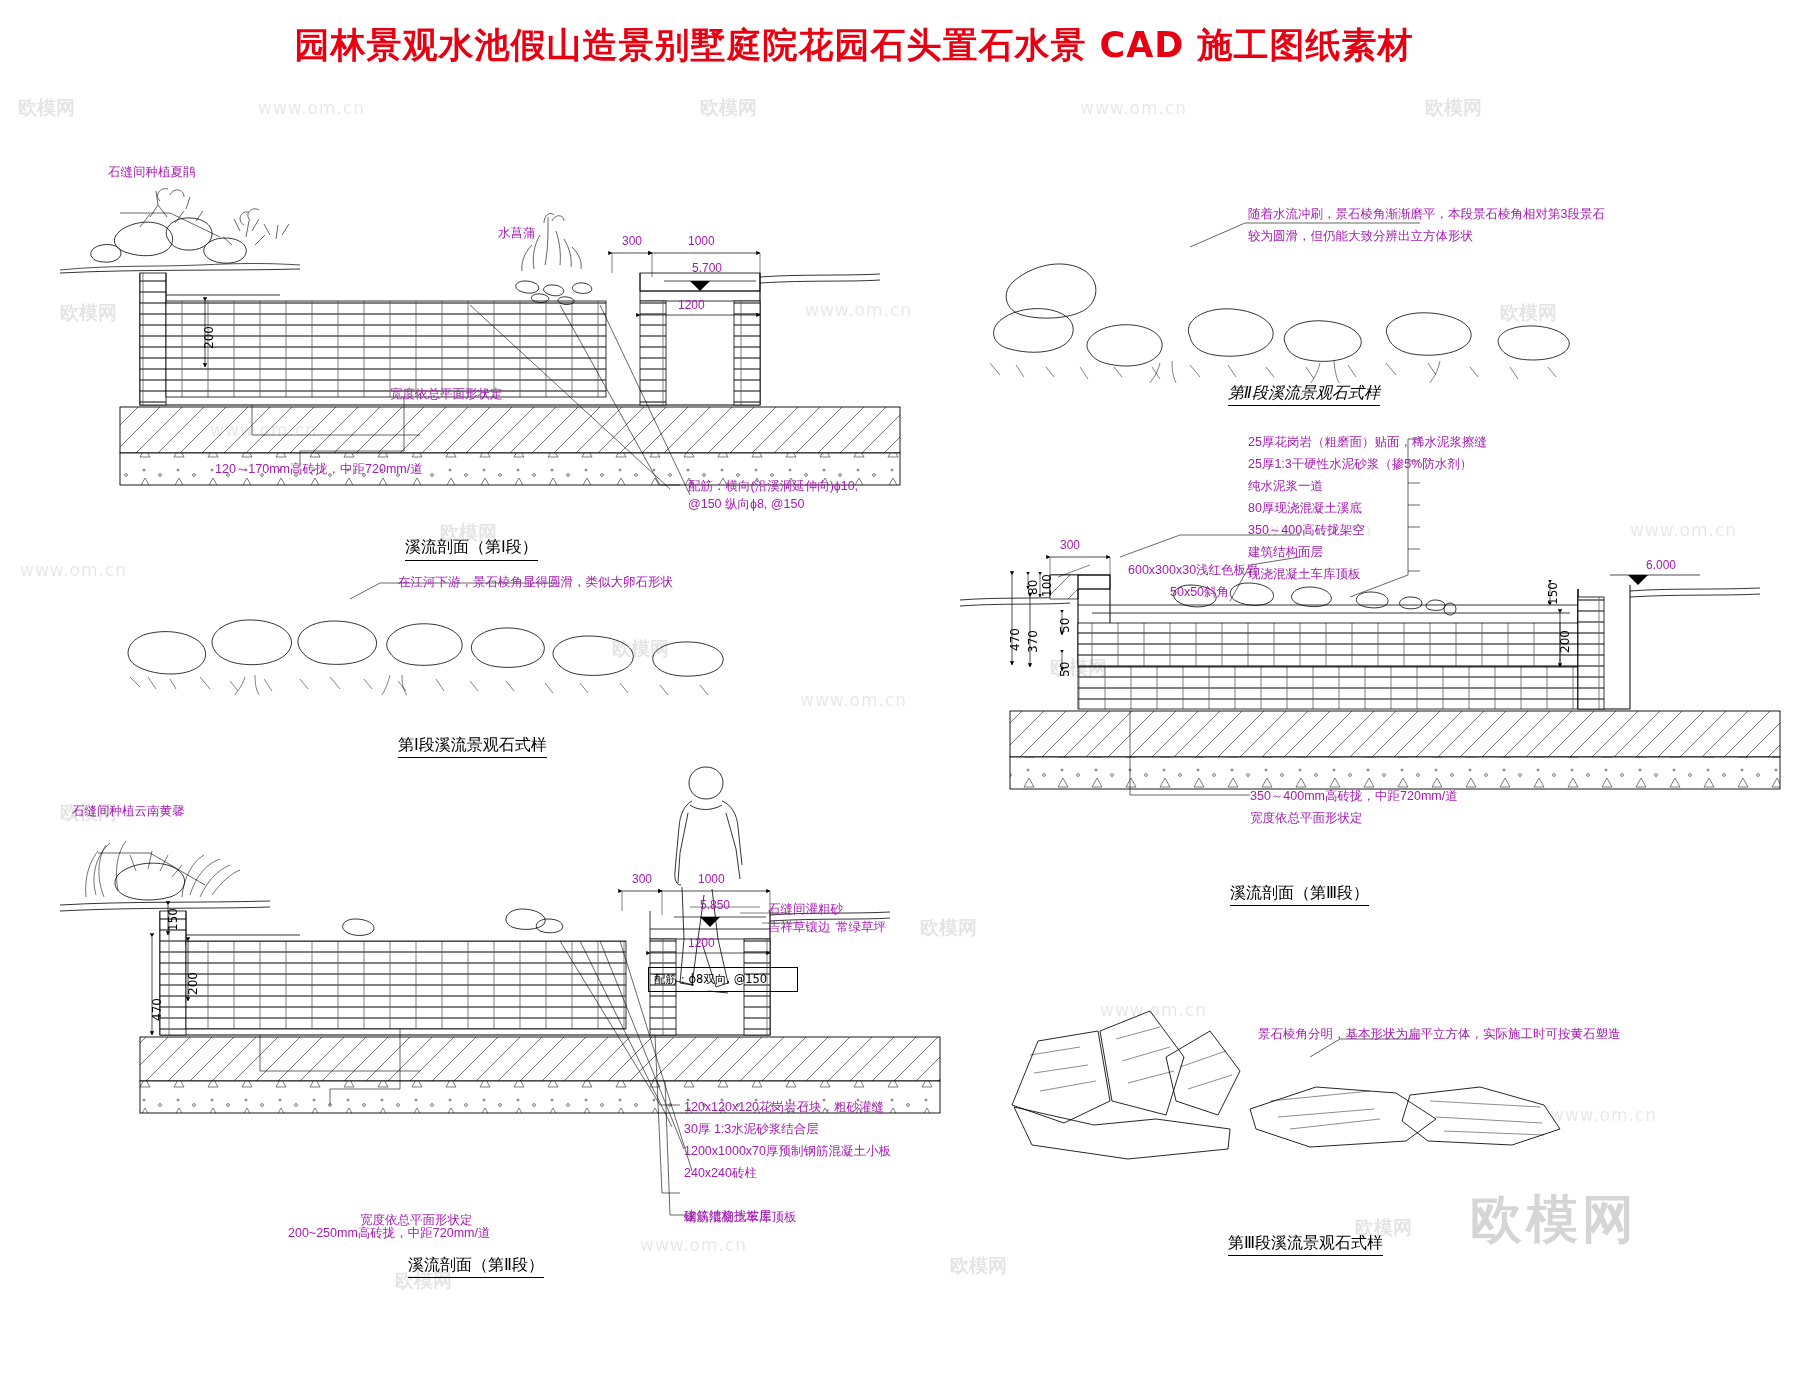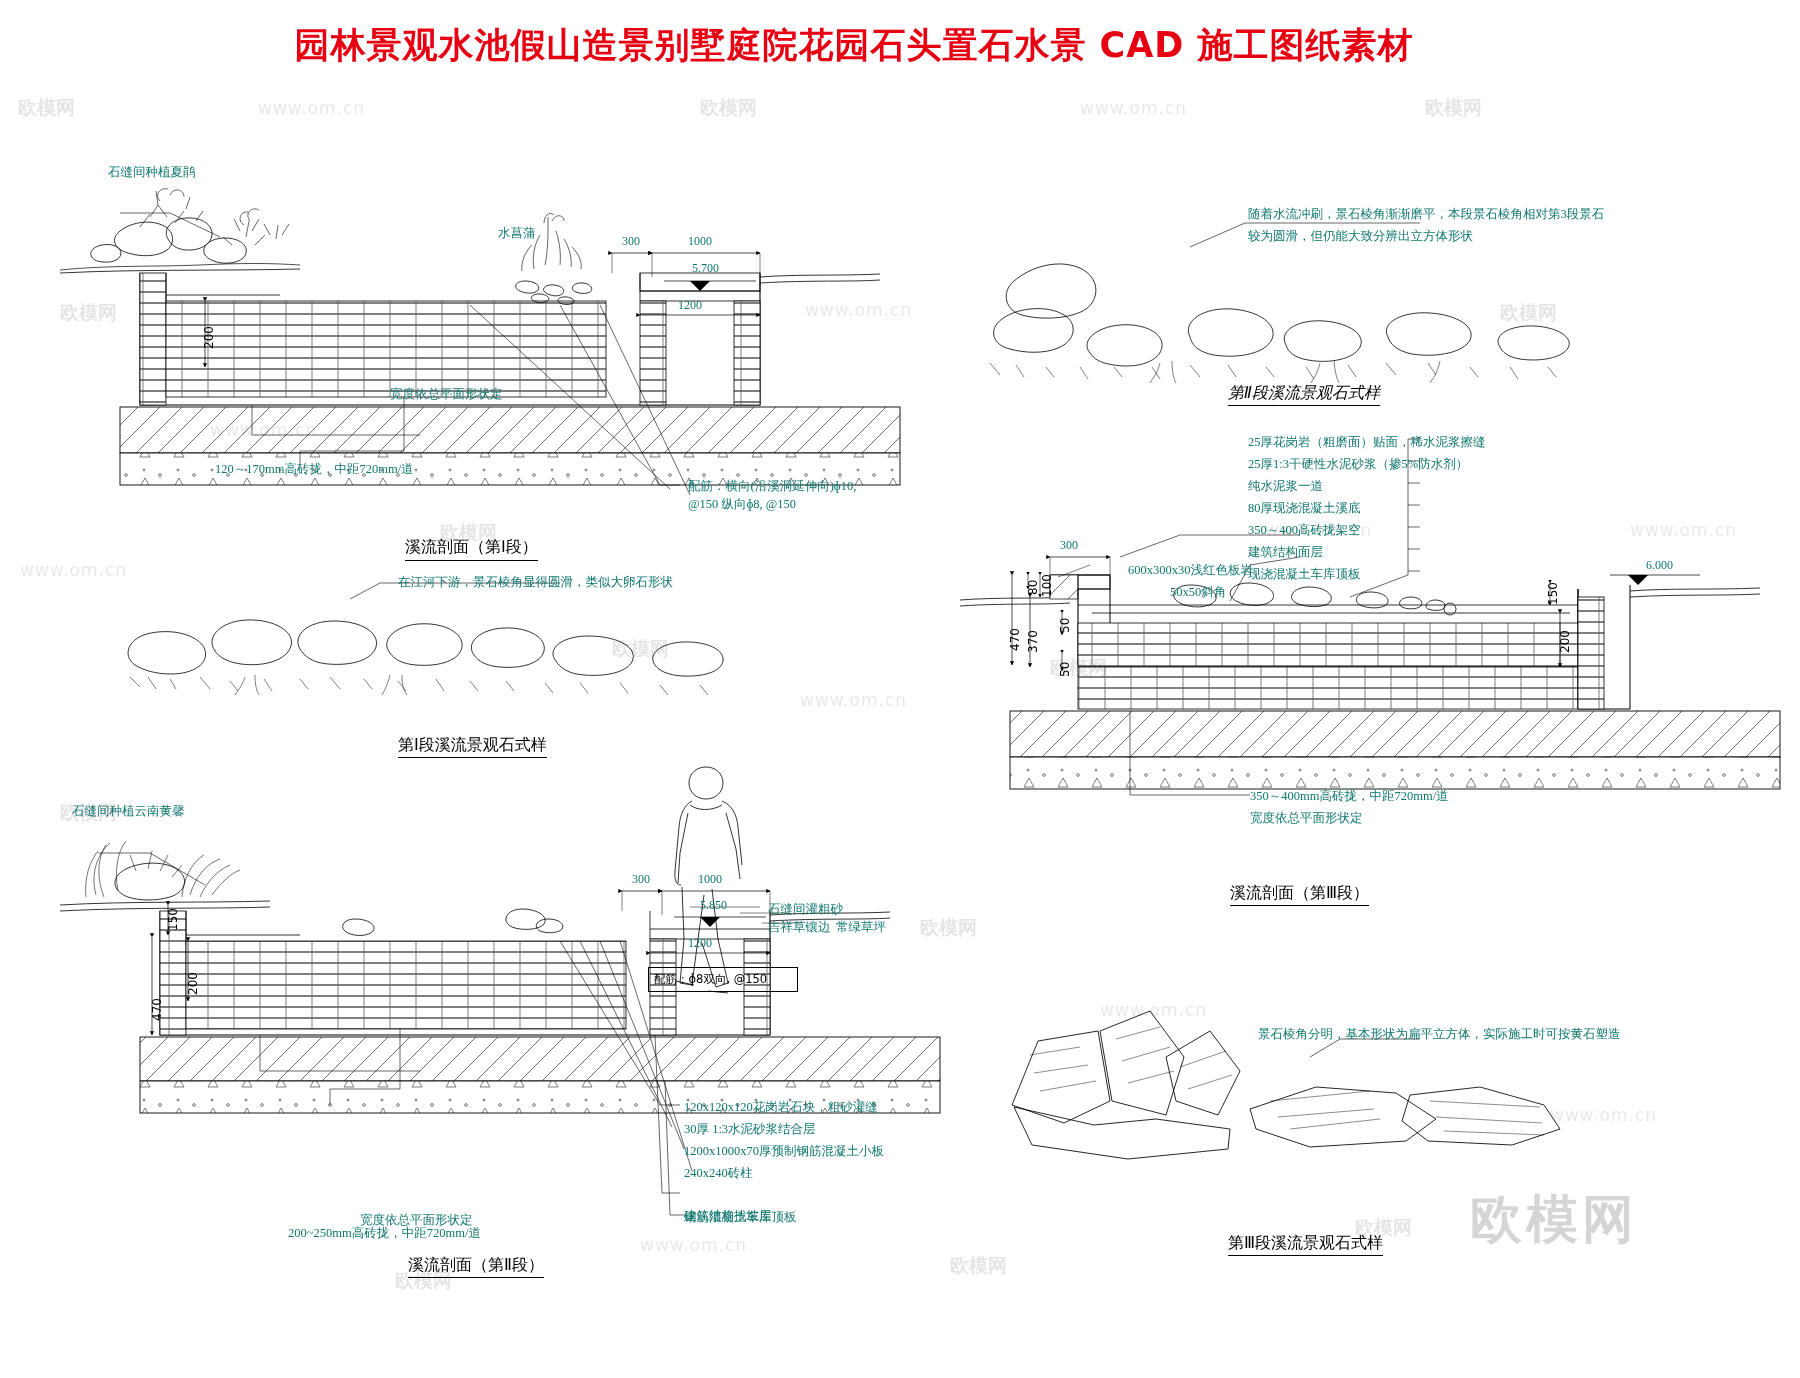--- a/index.html
+++ b/index.html
@@ -49,24 +49,24 @@
     position: absolute;
     top: 105px; left: 0;
     width: 1800px; height: 1273px;
   }
   svg.draw { position: absolute; top: 0; left: 0; width: 1800px; height: 1273px; }
 
   
   .lbl {
     position: absolute;
     font-size: 12.5px;
-    color: #0f766e;
+    color: #a21caf;
     white-space: nowrap;
     line-height: 1.45;
-    font-family: Liberation Serif, serif;
+    font-family: Liberation Sans, sans-serif;
   }
   .lbl.dim { font-size: 12px; }
   .cap {
     position: absolute;
     font-size: 16px;
     color: #000;
     white-space: nowrap;
     font-family: "DejaVu Sans", sans-serif;
   }
   .cap u { text-decoration: none; border-bottom: 1.5px solid #000; padding-bottom: 3px; }

